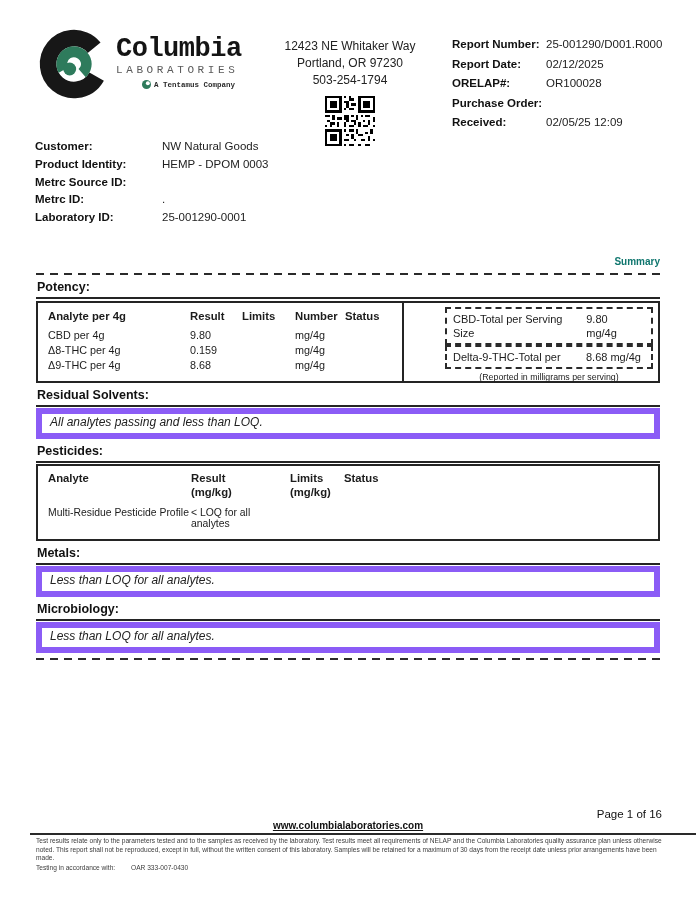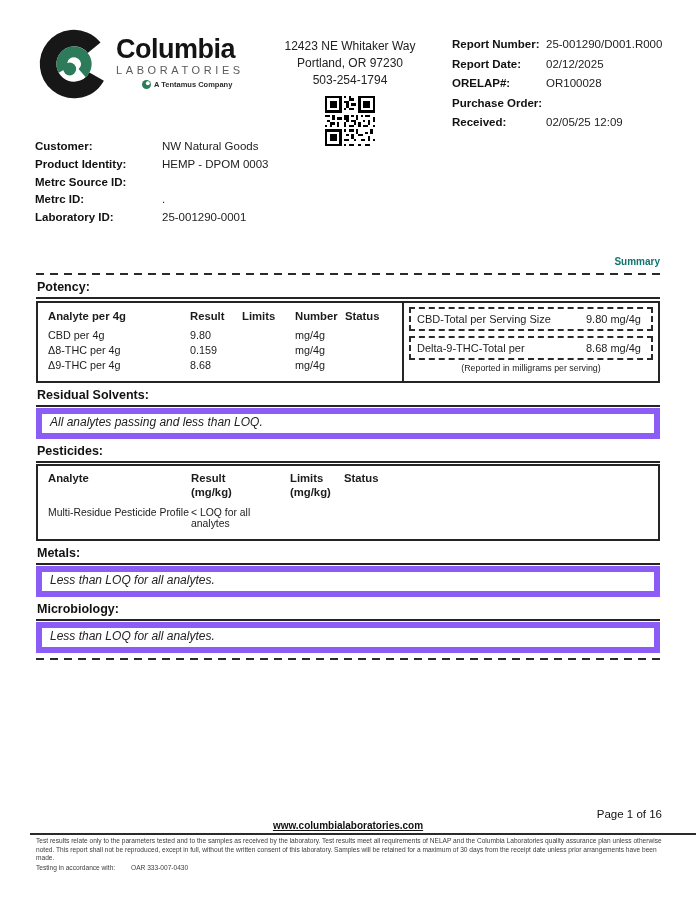--- a/index.html
+++ b/index.html
@@ -1,21 +1,21 @@
 <!DOCTYPE html>
 <html><head>
 <meta charset="utf-8">
 <style>
   * { margin:0; padding:0; box-sizing:border-box; }
   body { background:#e8e8e8; font-family:"Liberation Sans", sans-serif; }
   .page { position:relative; width:700px; height:906px; background:#ffffff; color:#1c1c1c;
           overflow:hidden; margin:0 auto; }
 
   
-  .logo { position:absolute; top:28px; left:38px; display:flex; align-items:flex-start; }
+  .logo { position:absolute; top:28px; left:38px; display:flex; align-items:flex-start;font-family:Liberation Mono, monospace; }
   .logo-mark { width:72px; height:72px; }
   .logo-text { margin-left:6px; padding-top:8px; }
   .logo-name { font-size:27px; font-weight:bold; color:#141414; letter-spacing:-0.5px; line-height:26px; }
   .logo-sub { font-size:11px; color:#5a5a5a; letter-spacing:3.6px; margin-top:2px; }
   .logo-tagline { display:flex; align-items:center; margin-top:4px; margin-left:26px; }
   .logo-tagline .tg { font-size:7.5px; font-weight:bold; color:#2b2b2b; margin-left:3px; }
 
   .addr { position:absolute; top:38px; left:255px; width:190px; text-align:center;
           font-size:12px; line-height:17px; color:#222; }
   .qr { margin-top:7px; }
@@ -32,21 +32,21 @@
   .sinfo-val { color:#222; }
 
   
   .content { position:absolute; top:256px; left:36px; width:624px; }
   .summary-title { text-align:right; font-size:10px; font-weight:bold; color:#0f766e; }
   .dashed-rule { height:2px; margin-top:6px;
       background:repeating-linear-gradient(90deg,#2a2a2a 0 8px,transparent 8px 14px); }
   .sec-h { font-size:12.5px; font-weight:bold; color:#111; padding:0 0 3px 1px;
            border-bottom:2px solid #242424; margin-top:5px; }
 
-  .potency-box { display:flex; border:2px solid #242424; height:82px; margin-top:2px; }
+  .potency-box { display:flex; border:2px solid #242424; height:82px; margin-top:2px;gap:36px; }
   .potency-left { width:366px; border-right:2px solid #242424; padding:6px 0 0 10px; }
   .p-grid { display:grid; grid-template-columns:142px 52px 53px 50px 1fr; font-size:10.8px; }
   .p-grid.hdr { font-weight:bold; font-size:11.3px; margin-bottom:4px; }
   .p-grid > div { line-height:15px; white-space:nowrap; }
   .potency-right { flex:1; padding:4px 5px 2px 5px; display:flex; flex-direction:column; }
   .sum-box { border:2px dashed #2a2a2a; display:flex; justify-content:space-between;
              align-items:center; padding:3px 10px 3px 6px; font-size:11px; line-height:14px; }
   .sum-box .sv { font-size:11px; }
   .sum-gap { height:5px; }
   .sum-note { text-align:center; font-size:8.8px; color:#222; padding-top:3px; }

